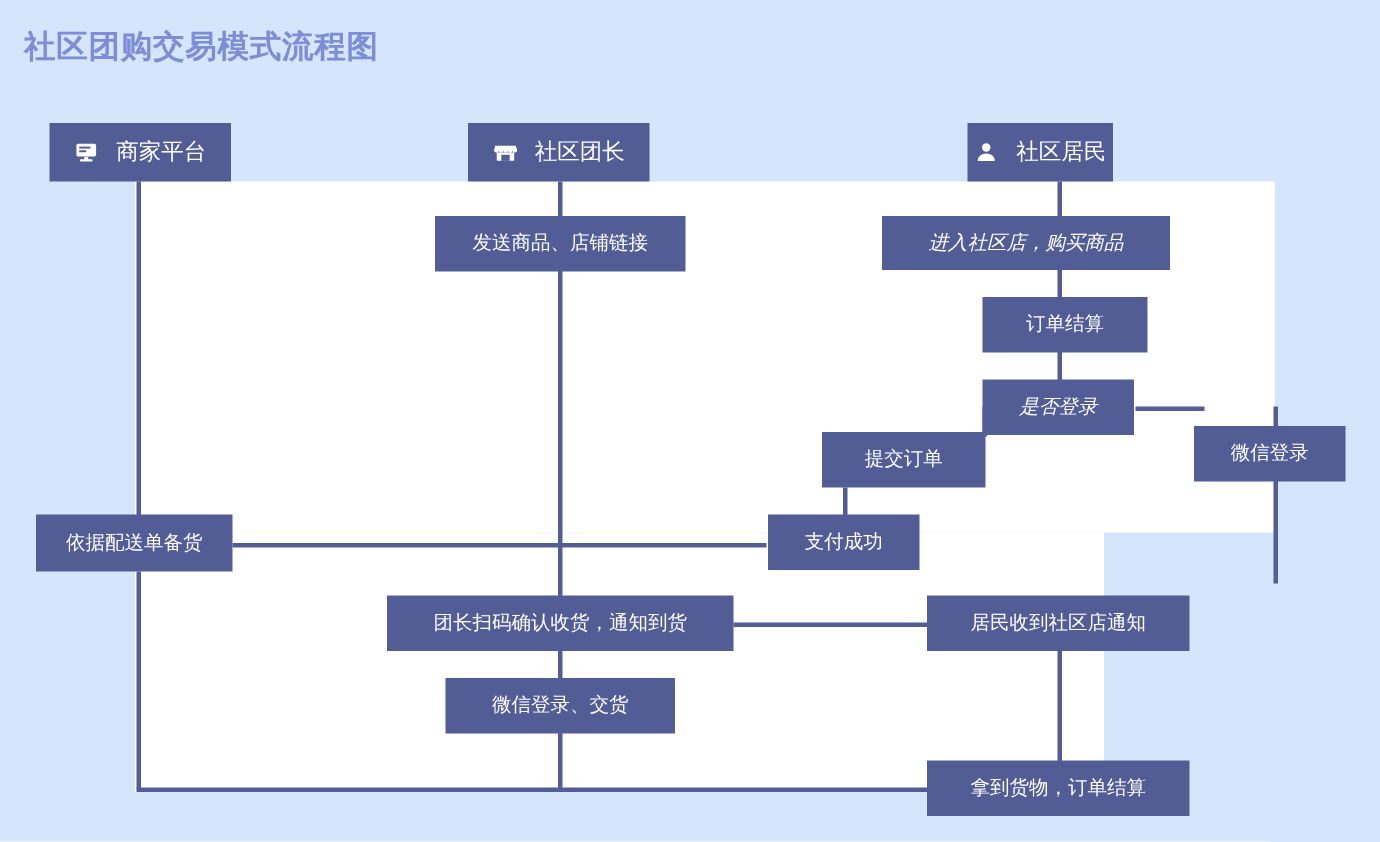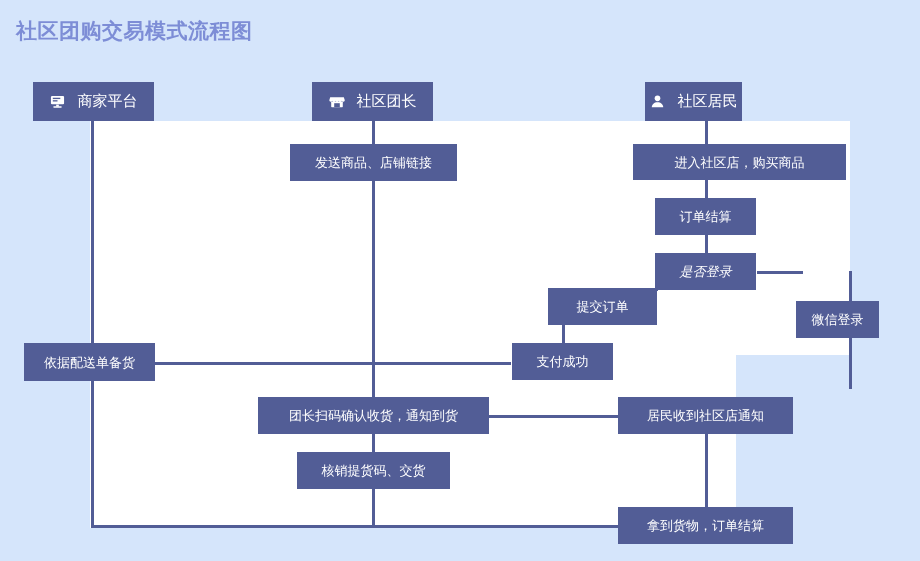--- a/index.html
+++ b/index.html
@@ -154,33 +154,33 @@
         <path d="M1.9 14.2c0-3.2 2.7-5.4 6.1-5.4s6.1 2.2 6.1 5.4z"></path>
       </svg>
     </span>
     <span>社区居民</span>
   </div>
 
   <div class="node" style="left:290px; top:144px; width:167px; height:37px;">
     <span>发送商品、店铺链接</span>
   </div>
 
-  <div class="node" style="left:633px; top:144px; width:213px; height:36px;">
+  <div class="node" style="left:588px; top:144px; width:192px; height:36px;font-style:italic;">
     <span>进入社区店，购买商品</span>
   </div>
 
-  <div class="node" style="left:655px; top:198px; width:101px; height:37px;text-align:right;">
+  <div class="node" style="left:655px; top:198px; width:110px; height:37px;text-align:right;">
     <span>订单结算</span>
   </div>
 
   <div class="node" style="left:655px; top:253px; width:101px; height:37px;font-style:italic;">
     <span>是否登录</span>
   </div>
 
-  <div class="node" style="left:796px; top:301px; width:83px; height:37px;">
+  <div class="node" style="left:796px; top:284px; width:101px; height:37px;">
     <span>微信登录</span>
   </div>
 
   <div class="node" style="left:528px; top:288px; width:109px; height:37px;margin-left:20px;">
     <span>提交订单</span>
   </div>
 
   <div class="node" style="left:24px; top:343px; width:131px; height:38px;">
     <span>依据配送单备货</span>
   </div>
@@ -191,20 +191,20 @@
 
   <div class="node" style="left:258px; top:397px; width:231px; height:37px;">
     <span>团长扫码确认收货，通知到货</span>
   </div>
 
   <div class="node" style="left:618px; top:397px; width:175px; height:37px;">
     <span>居民收到社区店通知</span>
   </div>
 
   <div class="node" style="left:297px; top:452px; width:153px; height:37px;">
-    <span>核销提货码、交货</span>
+    <span>微信登录、交货</span>
   </div>
 
   <div class="node" style="left:618px; top:507px; width:175px; height:37px;">
     <span>拿到货物，订单结算</span>
   </div>
 
 </div>
 
 </body></html>

